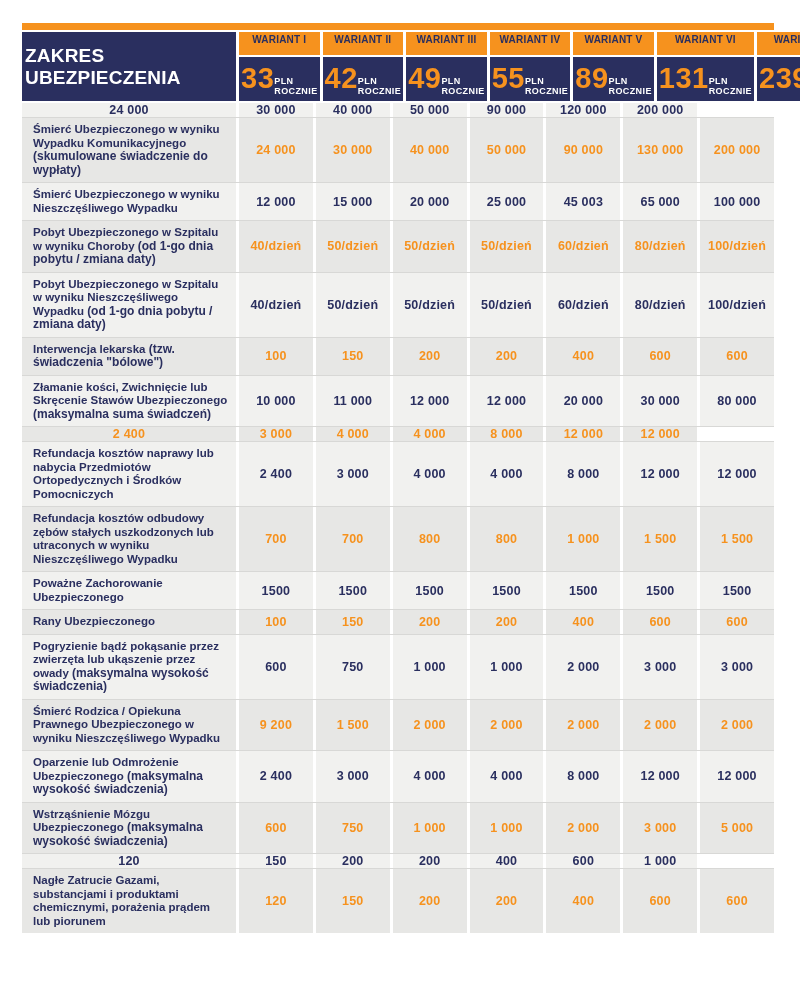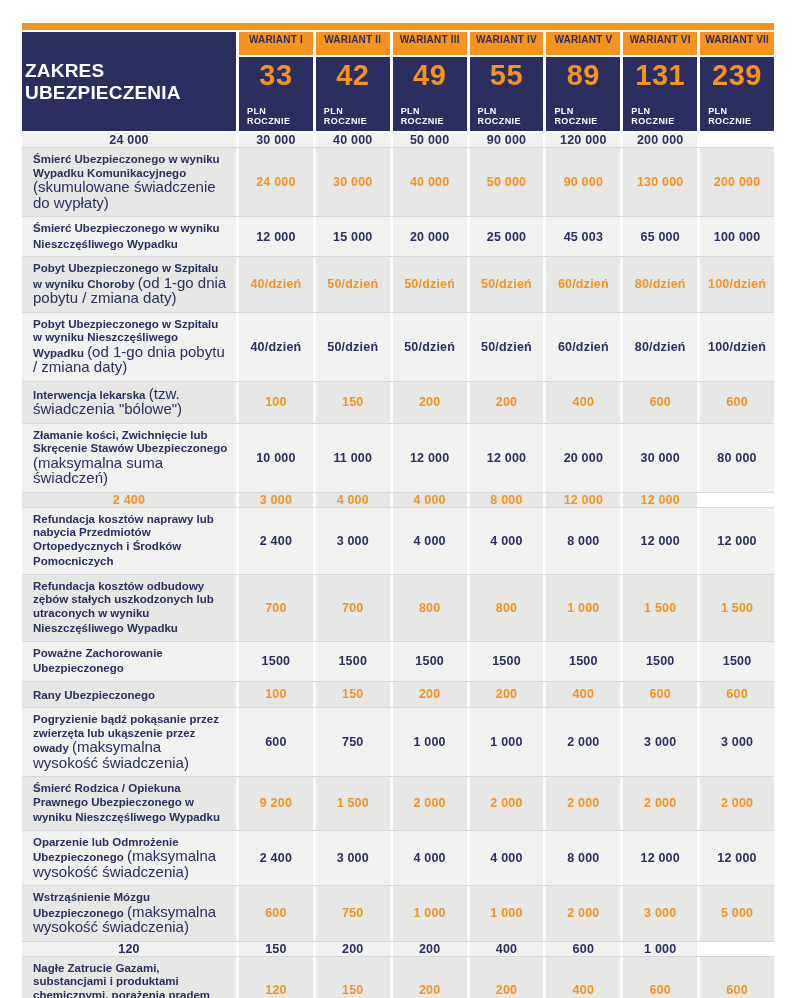--- a/index.html
+++ b/index.html
@@ -25,35 +25,35 @@
     font-size: 19px; font-weight: bold; letter-spacing: .2px;
   }
   .variant-cell { display: flex; flex-direction: column; row-gap: 2px; }
   .variant-tab {
     background: #f6921e; color: #2a2f5f;
     font-size: 10px; font-weight: bold; text-align: center;
     padding: 2px 0 10px; letter-spacing: .2px;
   }
   .variant-price-box {
     background: #2a2f5f; flex: 1;
-    display: flex; flex-direction: column; align-items: center; justify-content: flex-start;
-    padding: 3px 8px 5px;
+    display: flex; flex-direction: row; align-items: center; justify-content: flex-start;
+    padding: 3px 2px 5px;
   }
   .variant-price { color: #f6921e; font-size: 29px; font-weight: bold; line-height: 30px; letter-spacing: .5px; }
   .variant-unit  { color: #ffffff; font-size: 9px; font-weight: bold; letter-spacing: .4px; margin-top: 16px; }
   
   .body-rows { }
   .row { background: #ffffff; border-bottom: 1px solid #d8d8d6; }
   .row:last-child { border-bottom: none; }
   .cell-label {
     padding: 5px 8px 5px 11px;
     font-size: 11.5px; font-weight: bold; line-height: 13.5px;
     display: flex; flex-direction: column; justify-content: center;
   }
-  .cell-label .note { font-weight: normal; font-size: 15px; text-align: center; }
+  .cell-label .note { font-weight: bold; font-size: 12px; text-align: center; }
   .cell-val {
     display: flex; align-items: center; justify-content: center;
     font-size: 12.5px; font-weight: bold; letter-spacing: .2px;
     white-space: nowrap;
   }
   .row.navy   .cell-label, .row.navy   .cell-val { background: #f1f1ef; }
   .row.orange .cell-label, .row.orange .cell-val { background: #e7e7e5; }
   .row.navy   .cell-val { color: #2a2f5f; }
   .row.orange .cell-val { color: #f6921e; }
 </style>

